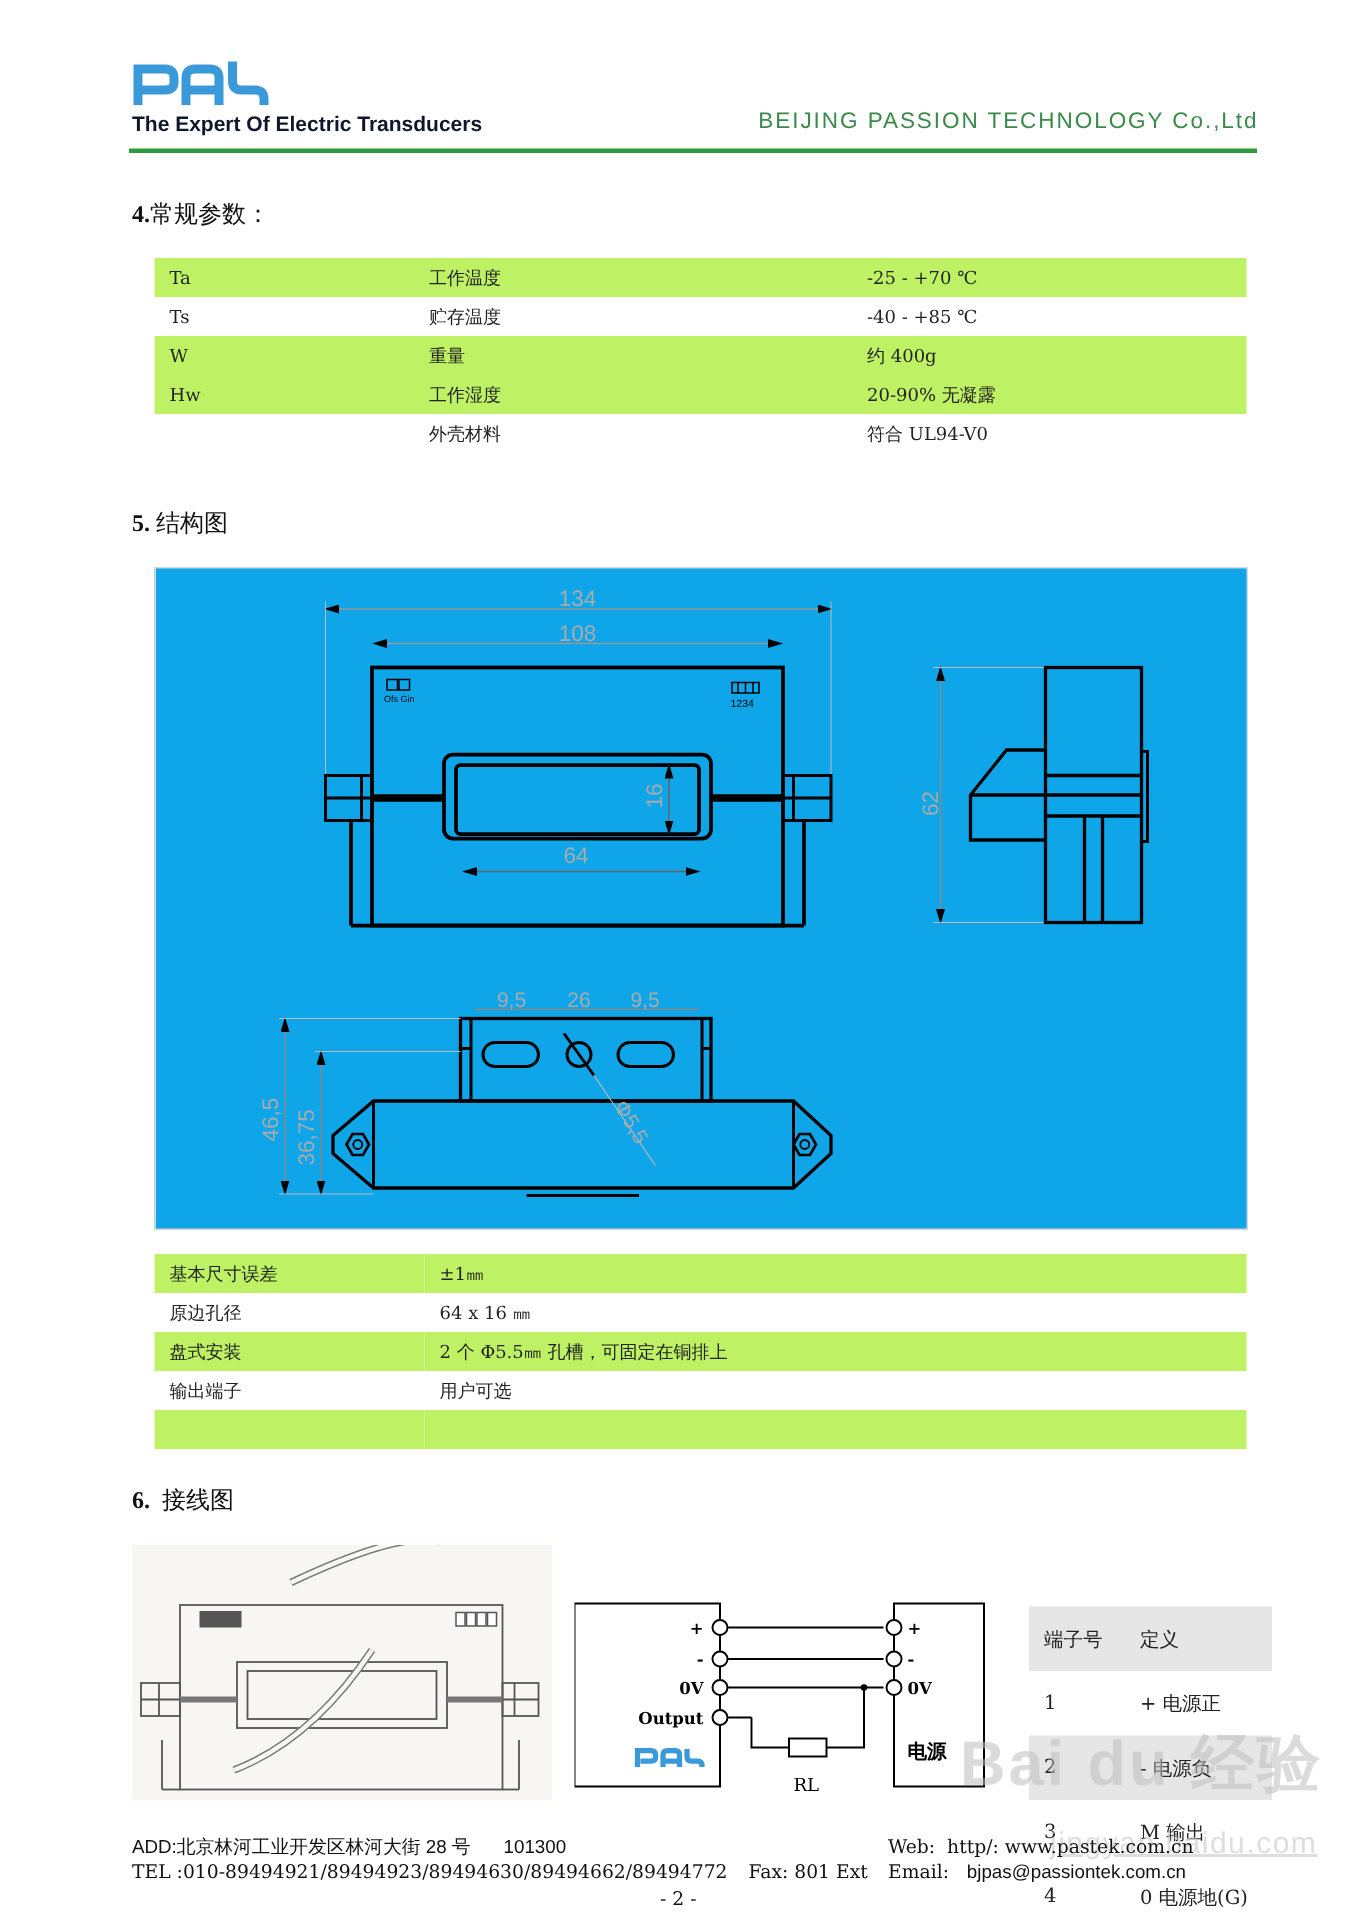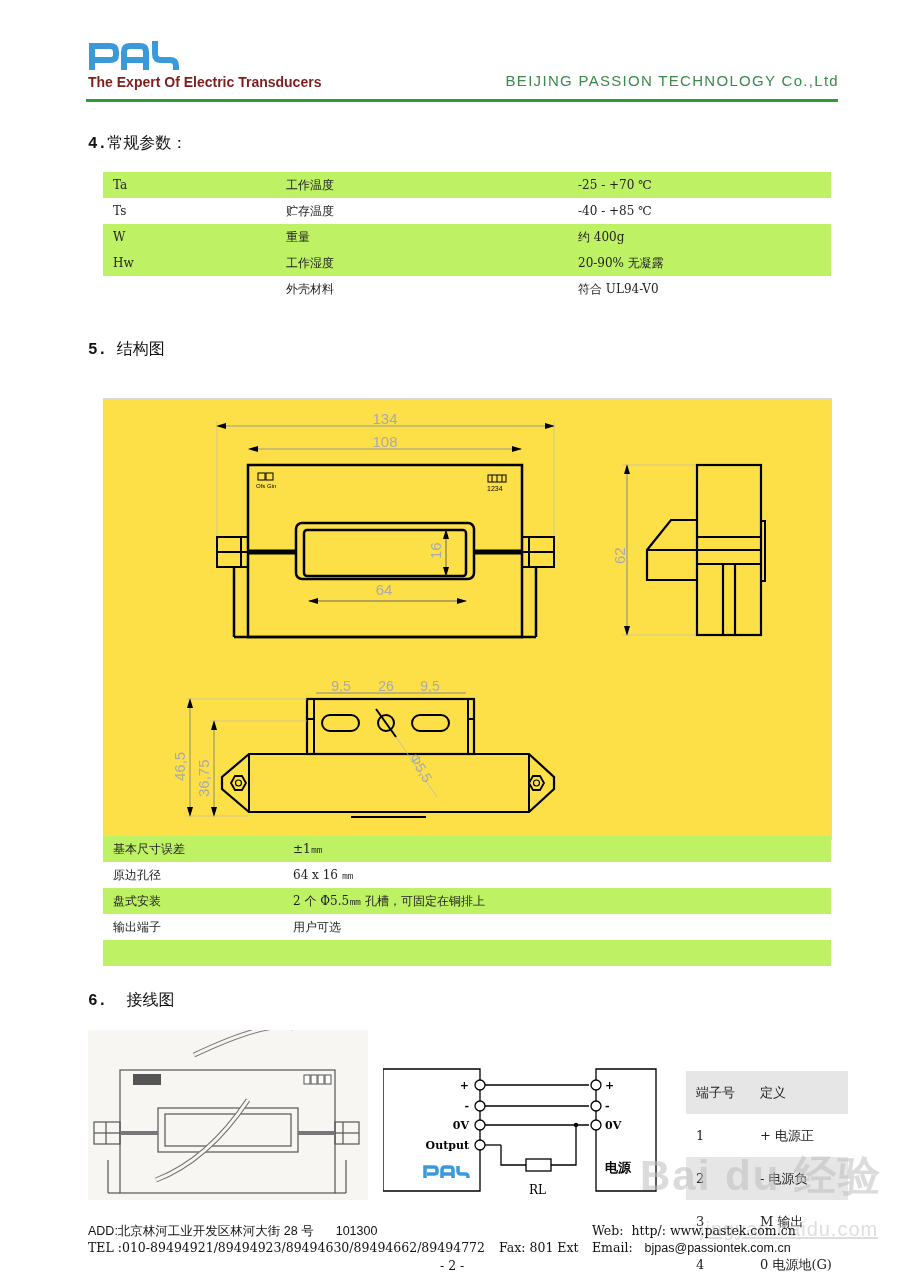--- a/index.html
+++ b/index.html
@@ -1,28 +1,28 @@
 <!DOCTYPE html>
 <html><head>
 <meta charset="utf-8">
 <style>
   html,body{margin:0;padding:0;background:#fff;}
   body{width:905px;height:1280px;position:relative;overflow:hidden;font-family:"DejaVu Serif","Liberation Serif",serif;color:#222;}
   .abs{position:absolute;}
   
   .logo{left:88px;top:40px;width:92px;height:30px;}
-  .tagline{left:88px;top:74px;font-family:"Liberation Sans",sans-serif;font-weight:bold;font-size:14px;color:#7f1d1d;}
+  .tagline{left:88px;top:74px;font-family:"Liberation Sans",sans-serif;font-weight:bold;font-size:14px;color:#0f172a;}
   .company{right:66px;top:72px;font-family:"Liberation Sans",sans-serif;font-size:15px;letter-spacing:1.3px;color:#3a8a4a;margin-left:43px;}
   .hrule{left:86px;top:99px;width:752px;height:3px;background:#2f9a3a;}
-  .h2{font-family:Liberation Mono, monospace;font-size:16px;color:#111;}
+  .h2{font-family:Liberation Serif, serif;font-size:16px;color:#111;}
   .h2 b{font-weight:bold;}
   table.spec{position:absolute;border-collapse:collapse;font-size:12px;}
   table.spec td{height:26px;padding:0 0 0 10px;vertical-align:middle;white-space:nowrap;}
   table.spec tr.shade td{background:#bef264;}
-  .drawing{left:103px;top:398px;width:727px;height:440px;border:1px solid #d8d8d8;background:#fde047;}
+  .drawing{left:103px;top:378px;width:727px;height:440px;border:1px solid #d8d8d8;background:#0ea5e9;}
   .drawing svg text{font-family:"Liberation Sans",sans-serif;}
   table.term{position:absolute;border-collapse:collapse;font-size:13px;}
   table.term td{height:43px;padding:0 0 0 10px;vertical-align:middle;white-space:nowrap;}
   table.term tr.shade td{background:#e6e6e6;}
   .footer{font-size:12.5px;color:#111;}
   .footer .sans{font-family:"Liberation Sans",sans-serif;}
   .watermark{left:640px;top:1148px;font-family:"Liberation Sans",sans-serif;font-size:42px;font-weight:bold;color:rgba(190,190,190,0.55);letter-spacing:2px;}
   .watermark2{left:700px;top:1218px;font-family:"Liberation Sans",sans-serif;font-size:20px;color:rgba(200,200,200,0.6);letter-spacing:1px;text-decoration:underline;}
 </style>
 </head>

